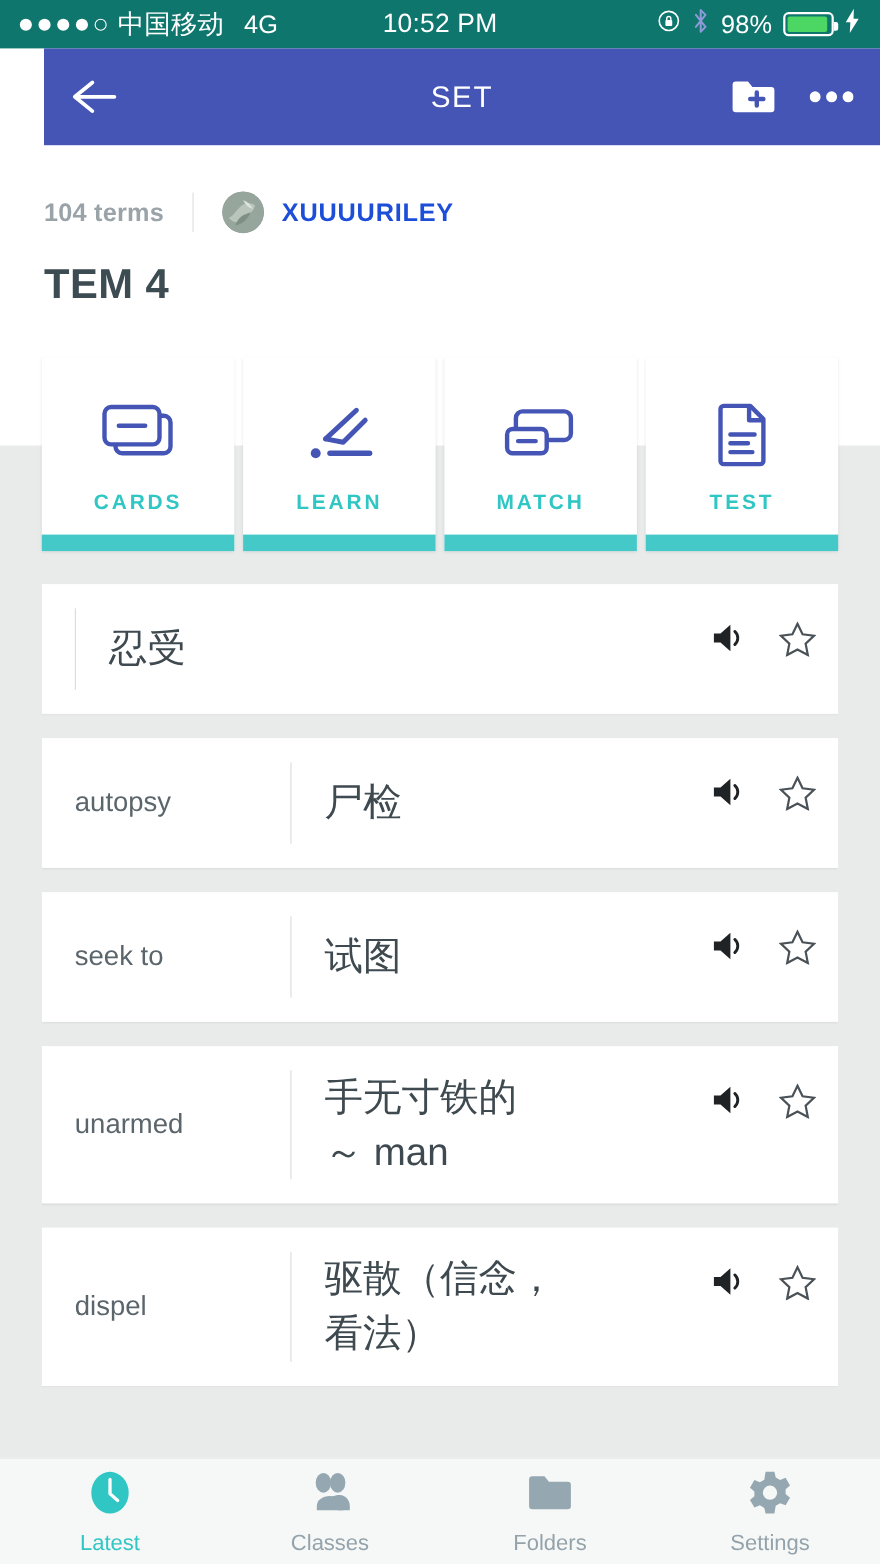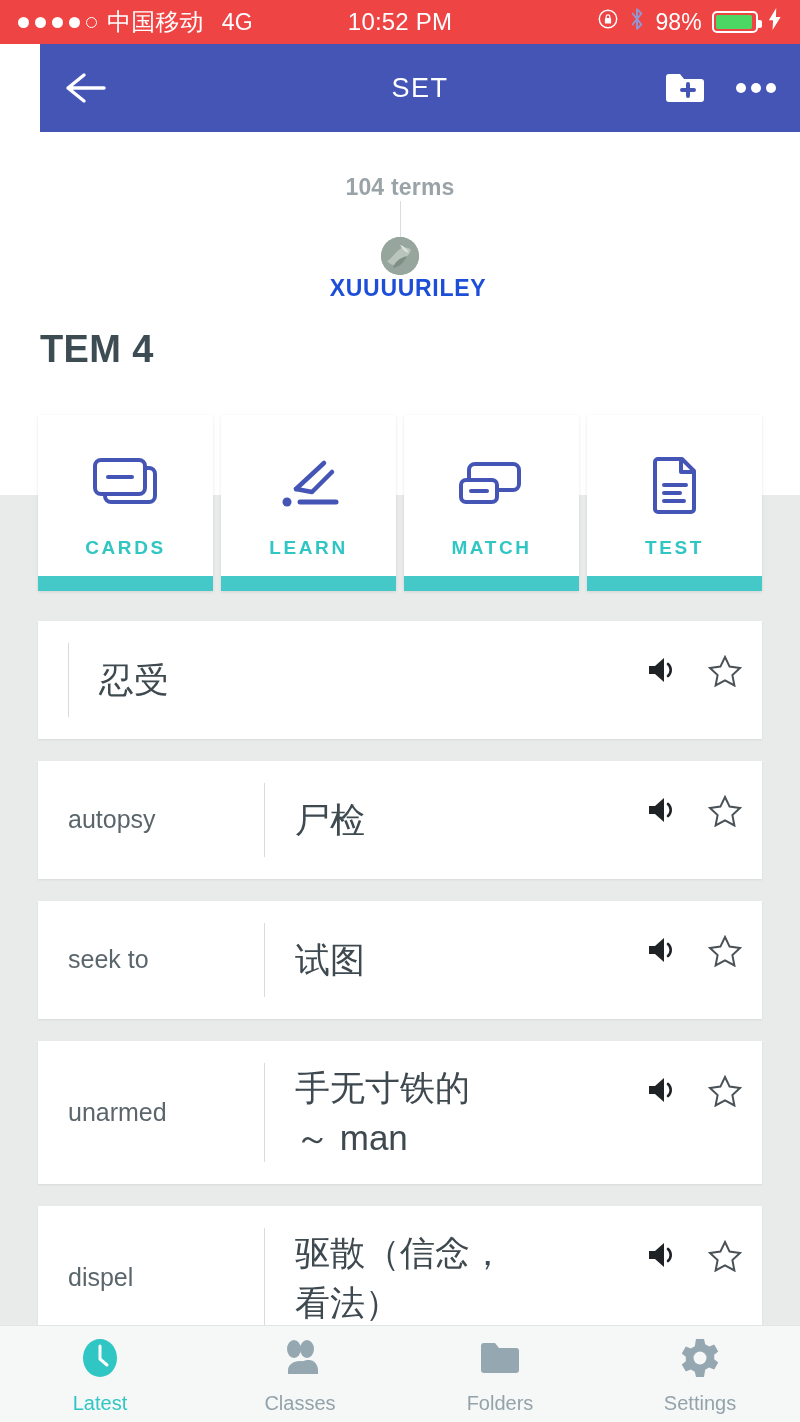--- a/index.html
+++ b/index.html
@@ -6,21 +6,21 @@
   html, body {
     width: 800px; height: 1422px;
     font-family: "Liberation Sans", sans-serif;
     background: #ffffff;
     overflow: hidden;
   }
   #app { position: relative; width: 800px; height: 1422px; overflow: hidden; background:#fff; }
 
   
   .statusbar {
-    height: 44px; background: #ef4444; color: #fff;
+    height: 44px; background: #0f766e; color: #fff;
     display: flex; align-items: center; padding: 0 18px;
     font-size: 23px; letter-spacing: .2px;
   }
   .sb-left { display: flex; align-items: center; gap: 10px; flex: 1 1 0; }
   .dots { display: flex; align-items: center; gap: 6px; }
   .dot { width: 11px; height: 11px; border-radius: 50%; background: #fff; }
   .dot.hollow { background: transparent; border: 1.6px solid #fff; }
   .carrier { font-size: 24px; }
   .net { font-size: 23px; margin-left: 8px; }
   .sb-center { flex: 0 0 auto; font-size: 24px; font-weight: 400; }
@@ -44,21 +44,21 @@
   .nav-title {
     position: absolute; left: 0; right: 0; text-align: center;
     font-size: 27px; letter-spacing: 1.5px; font-weight: 400; pointer-events: none;
   }
   .nav-left { display: flex; align-items: center; z-index: 2; }
   .nav-right { margin-left: auto; display: flex; align-items: center; gap: 30px; z-index: 2; }
   .icon-btn { display: flex; align-items: center; justify-content: center; }
 
   
   .header { padding: 42px 40px 0 40px; background: #fff; }
-  .meta { display: flex; align-items: center; gap: 0; flex-direction: column; }
+  .meta { display: flex; align-items: center; gap: 0; }
   .terms { color: #9aa3a8; font-size: 23px; font-weight: 700; letter-spacing: .2px; }
   .meta-sep { width: 1px; height: 36px; background: #d9dde0; margin: 0 26px; }
   .avatar {
     width: 38px; height: 38px; border-radius: 50%; overflow: hidden;
     background: #8d9a92; flex: 0 0 auto; position: relative;
   }
   .username { color: #1d4ed8; font-size: 23px; font-weight: 700; letter-spacing: .7px; margin-left: 16px; }
   .set-title {
     margin-top: 26px; font-size: 38px; font-weight: 700; color: #3d4c52; letter-spacing: .4px;
   }

